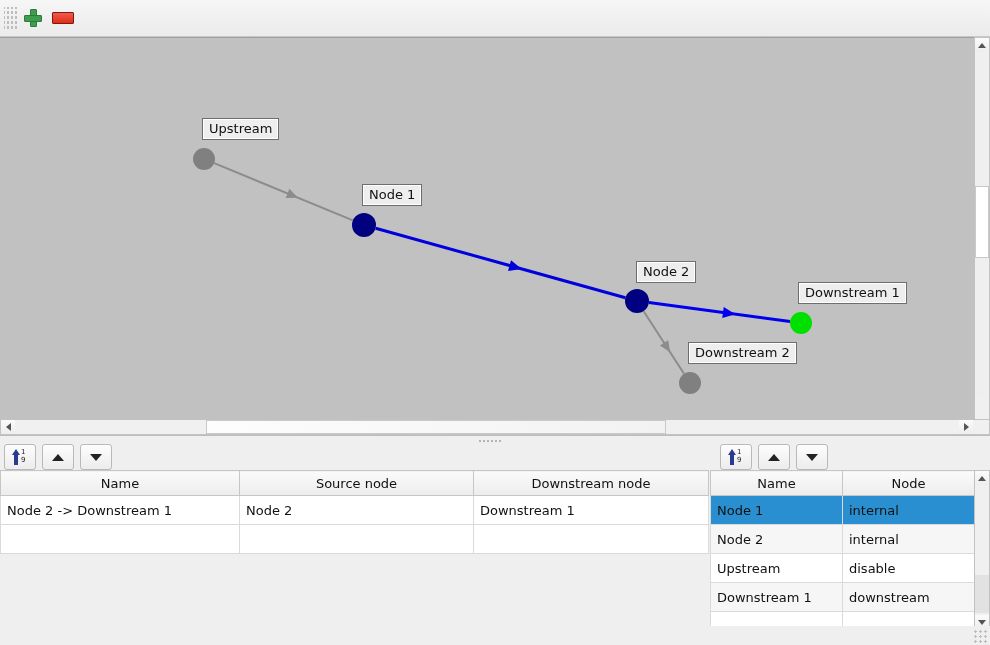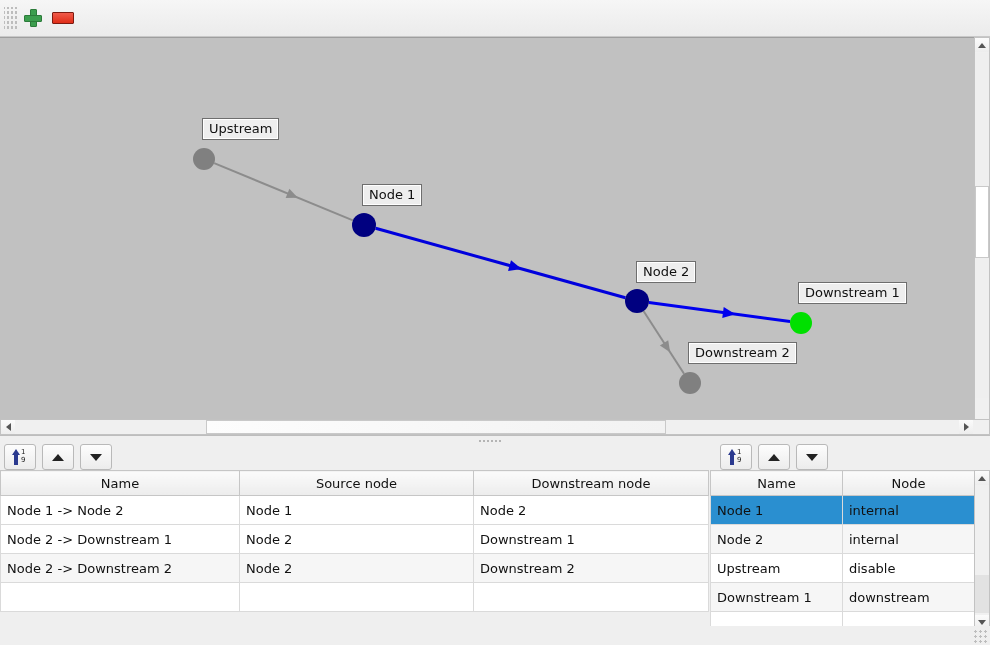--- a/index.html
+++ b/index.html
@@ -196,33 +196,23 @@
           </colgroup>
         <thead>
             <tr id="edges-head">
               <th>Name</th>
               <th>Source node</th>
               <th>Downstream node</th>
             </tr>
           </thead>
         <tbody id="edges-body">
             <tr class="">
-              <td>Node 1 -&gt; Node 2</td>
-              <td>Node 1</td>
-              <td>Node 2</td>
-            </tr>
-            <tr class="">
               <td>Node 2 -&gt; Downstream 1</td>
               <td>Node 2</td>
               <td>Downstream 1</td>
-            </tr>
-            <tr class="row-alt">
-              <td>Node 2 -&gt; Downstream 2</td>
-              <td>Node 2</td>
-              <td>Downstream 2</td>
             </tr>
             <tr class="empty-row">
               <td></td>
               <td></td>
               <td></td>
             </tr>
           </tbody>
       </table>
     </div>
   </div>

